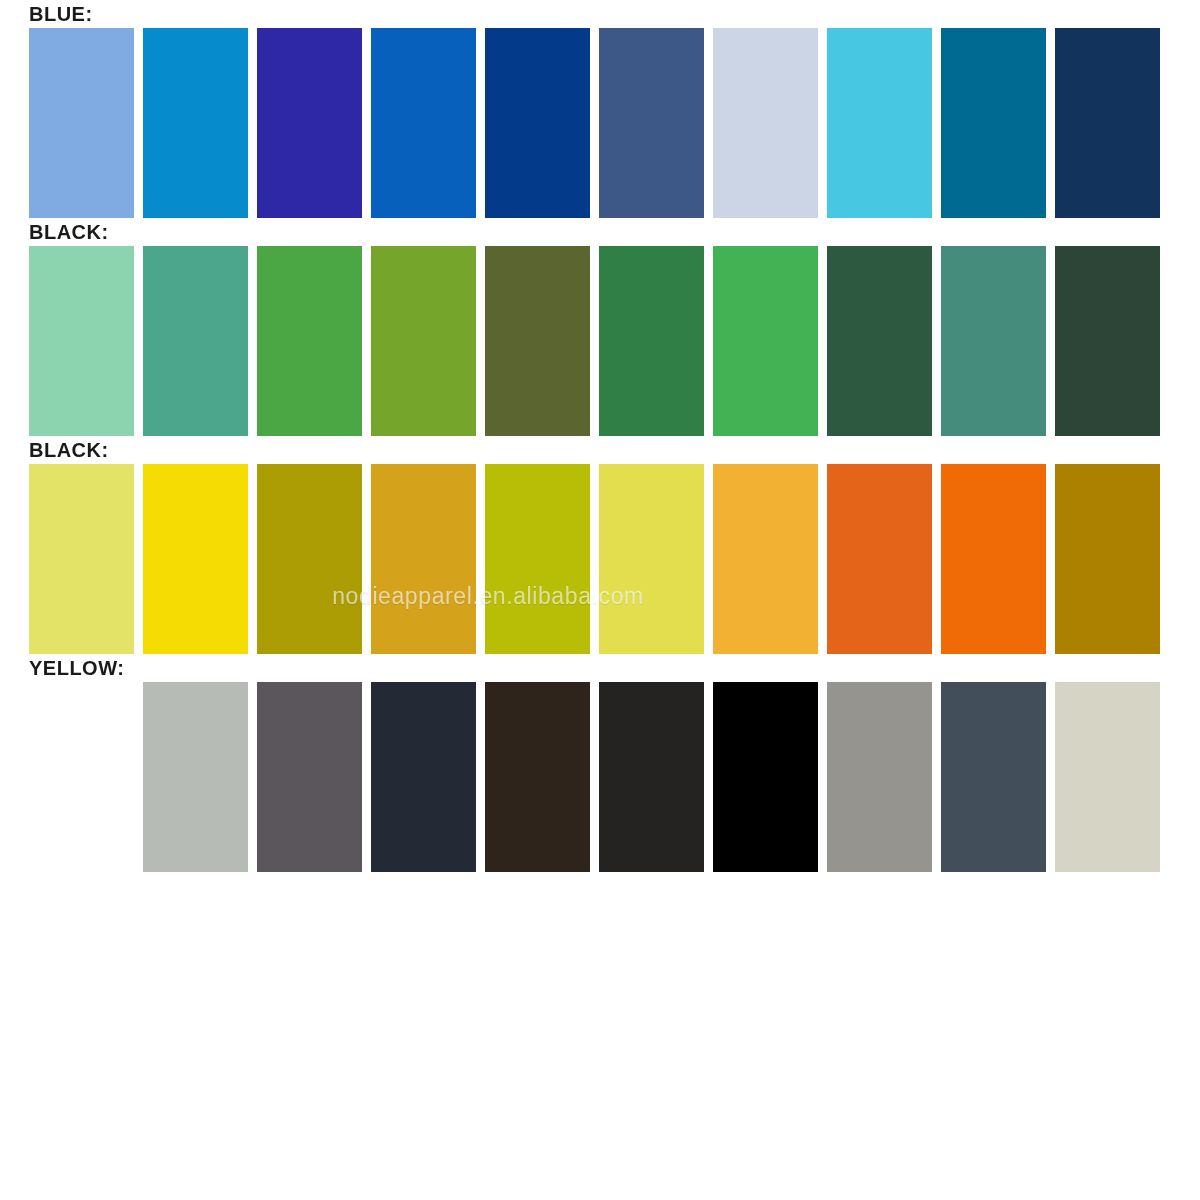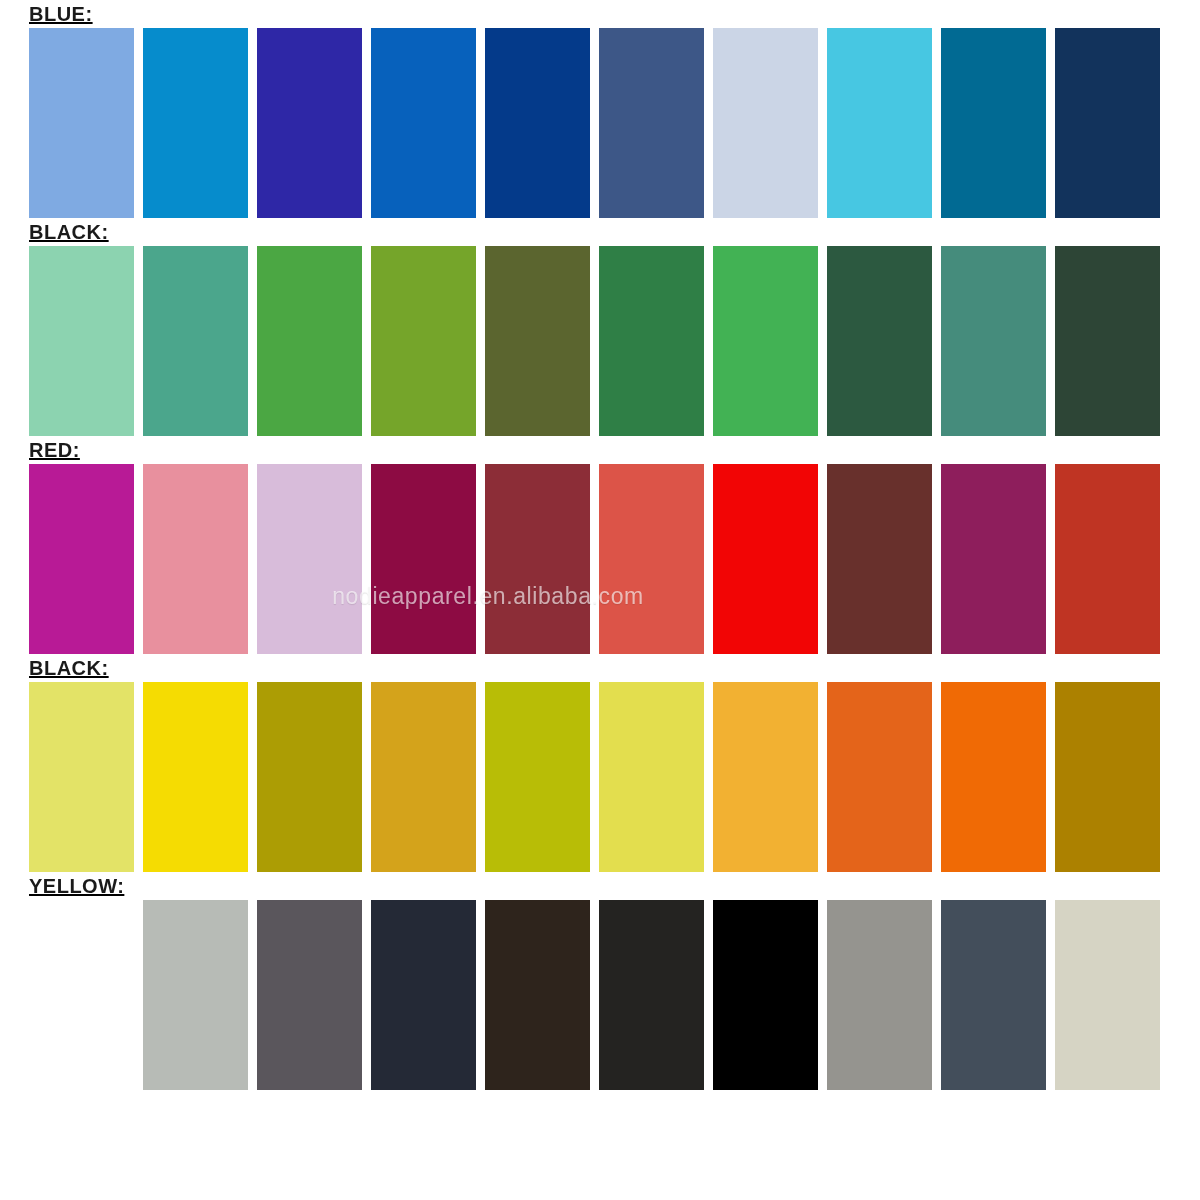--- a/index.html
+++ b/index.html
@@ -19,21 +19,20 @@
     width: 1200px;
     height: 1200px;
     position: relative;
     background: #ffffff;
     box-sizing: border-box;
     padding: 0;
   }
   .color-group {
     position: relative;
     width: 1084px;
-    text-decoration: underline;
   }
   .group-label {
     font-family: "Liberation Sans", sans-serif;
     font-size: 20px;
     font-weight: bold;
     color: #1a1a1a;
     letter-spacing: 0.5px;
     padding-left: 29px;
     height: 28px;
     line-height: 28px;
@@ -101,35 +100,20 @@
           <div class="swatch" style="background: rgb(117, 165, 42);"></div>
           <div class="swatch" style="background: rgb(91, 101, 47);"></div>
           <div class="swatch" style="background: rgb(47, 127, 70);"></div>
           <div class="swatch" style="background: rgb(66, 178, 84);"></div>
           <div class="swatch" style="background: rgb(44, 89, 64);"></div>
           <div class="swatch" style="background: rgb(69, 140, 124);"></div>
           <div class="swatch" style="background: rgb(45, 69, 54);"></div>
         </div>
       </div>
       <div class="color-group">
-        <div class="group-label">RED:</div>
-        <div class="swatch-row">
-          <div class="swatch" style="background: rgb(184, 26, 150);"></div>
-          <div class="swatch" style="background: rgb(232, 144, 158);"></div>
-          <div class="swatch" style="background: rgb(216, 188, 218);"></div>
-          <div class="swatch" style="background: rgb(141, 11, 67);"></div>
-          <div class="swatch" style="background: rgb(140, 45, 55);"></div>
-          <div class="swatch" style="background: rgb(220, 84, 72);"></div>
-          <div class="swatch" style="background: rgb(242, 5, 5);"></div>
-          <div class="swatch" style="background: rgb(104, 48, 44);"></div>
-          <div class="swatch" style="background: rgb(142, 30, 92);"></div>
-          <div class="swatch" style="background: rgb(191, 52, 35);"></div>
-        </div>
-      </div>
-      <div class="color-group">
         <div class="group-label">BLACK:</div>
         <div class="swatch-row">
           <div class="swatch" style="background: rgb(227, 227, 103);"></div>
           <div class="swatch" style="background: rgb(245, 220, 2);"></div>
           <div class="swatch" style="background: rgb(172, 157, 4);"></div>
           <div class="swatch" style="background: rgb(212, 163, 27);"></div>
           <div class="swatch" style="background: rgb(184, 189, 6);"></div>
           <div class="swatch" style="background: rgb(227, 222, 78);"></div>
           <div class="swatch" style="background: rgb(242, 177, 50);"></div>
           <div class="swatch" style="background: rgb(228, 100, 26);"></div>

